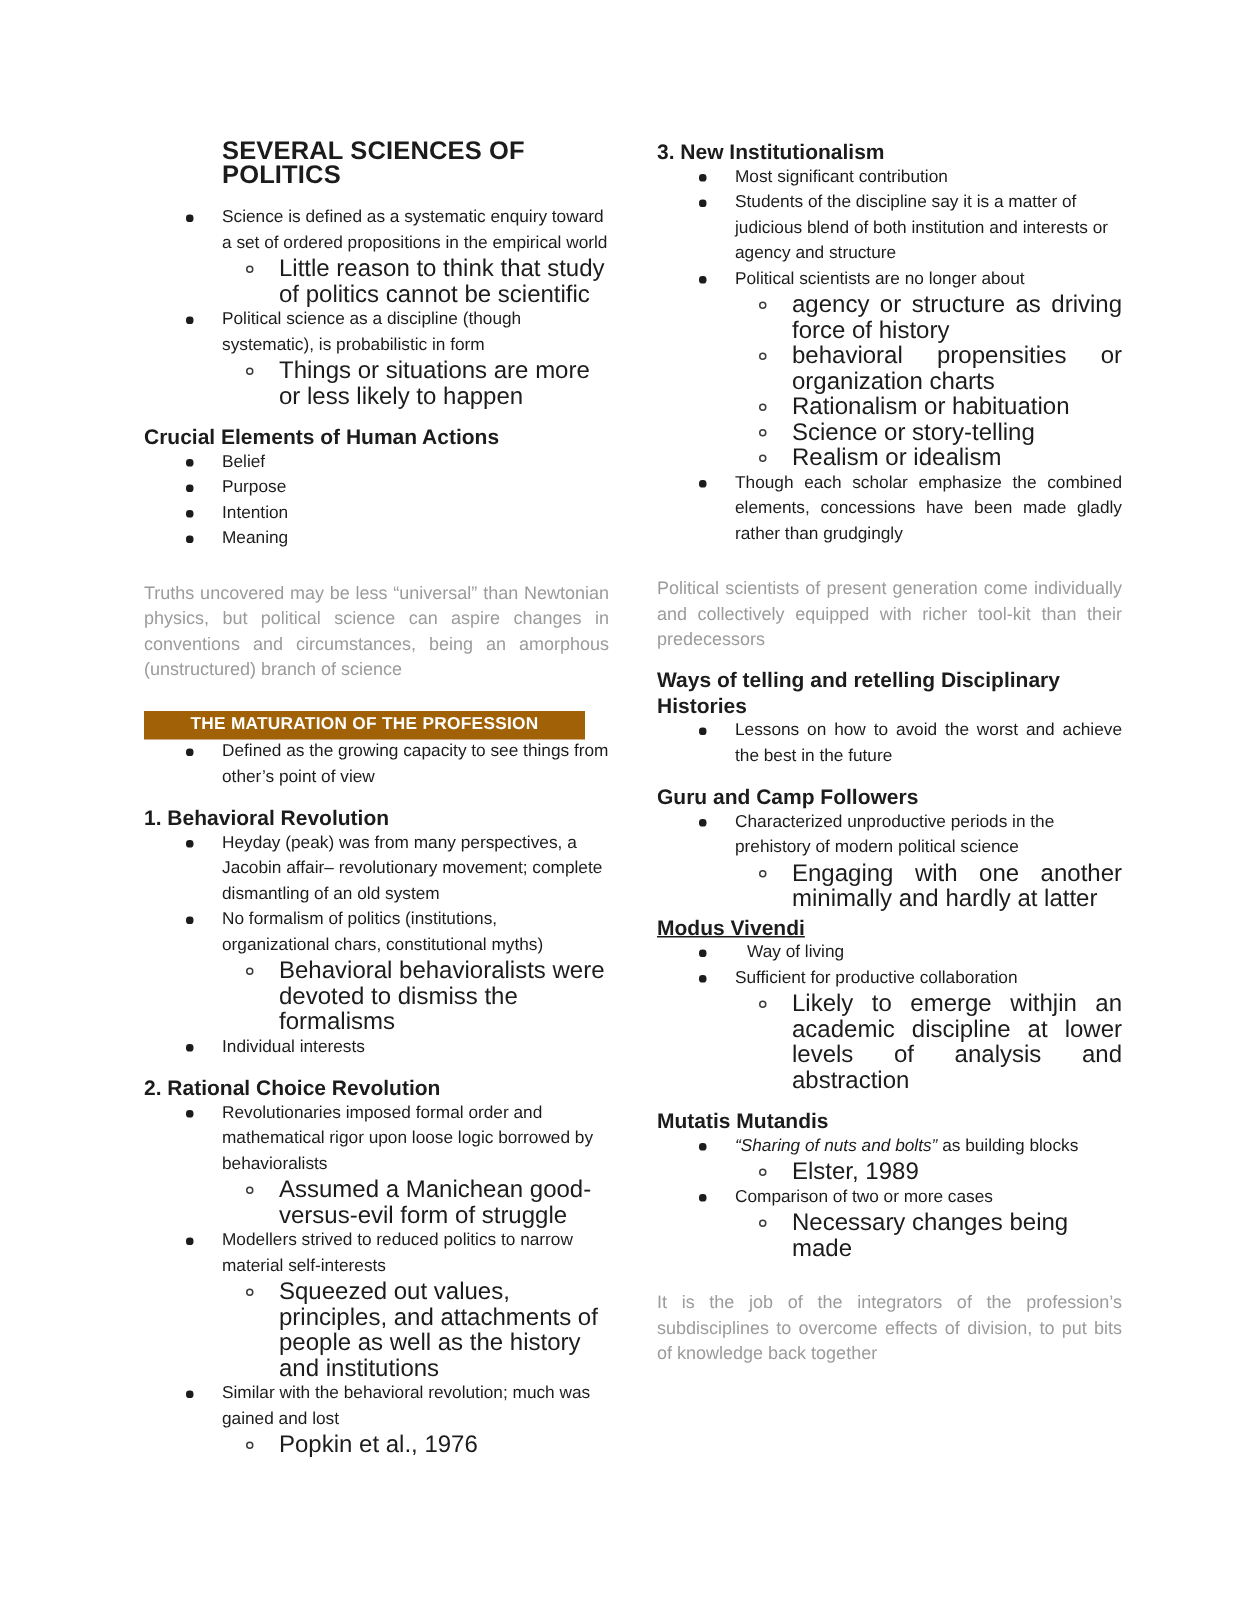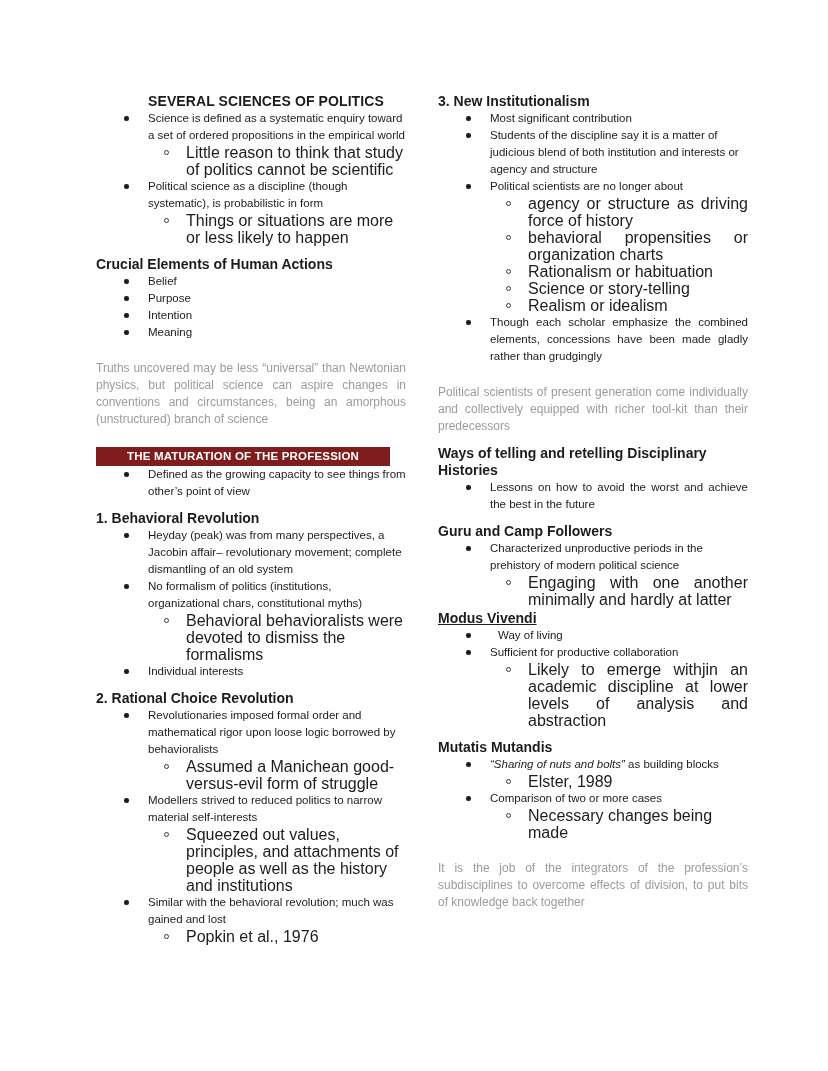--- a/index.html
+++ b/index.html
@@ -29,24 +29,24 @@
     align-items: flex-start;
   }
   .col {
     width: 310px;
   }
   .col-left  { margin-left: 96px; }
   .col-right { margin-left: 32px; }
 
   
   .doc-title {
-    font-size: 14px;
+    font-size: 17px;
     font-weight: bold;
     letter-spacing: .1px;
-    margin: 0 0 1px 52px;
+    margin: 0 0 12px 52px;
     line-height: 16px;
   }
   .sec-head {
     font-size: 14px;
     font-weight: bold;
     line-height: 17px;
     margin: 0;
   }
   .sec-head.gap     { margin-top: 10px; }
   .sec-head.gap-sm  { margin-top: 2px; text-decoration: underline; }
@@ -107,21 +107,21 @@
     font-size: 12px;
     line-height: 17px;
     color: #9b9b9b;
     text-align: justify;
     margin: 19px 0 0 0;
   }
 
   
   .banner {
     margin-top: 19px;
-    background: #7f1d1d;
+    background: #a16207;
     color: #ffffff;
     font-size: 11.5px;
     font-weight: bold;
     letter-spacing: .2px;
     line-height: 15px;
     padding: 2px 0 2px 0;
     width: 294px;
     text-align: center;
   }
 </style>

